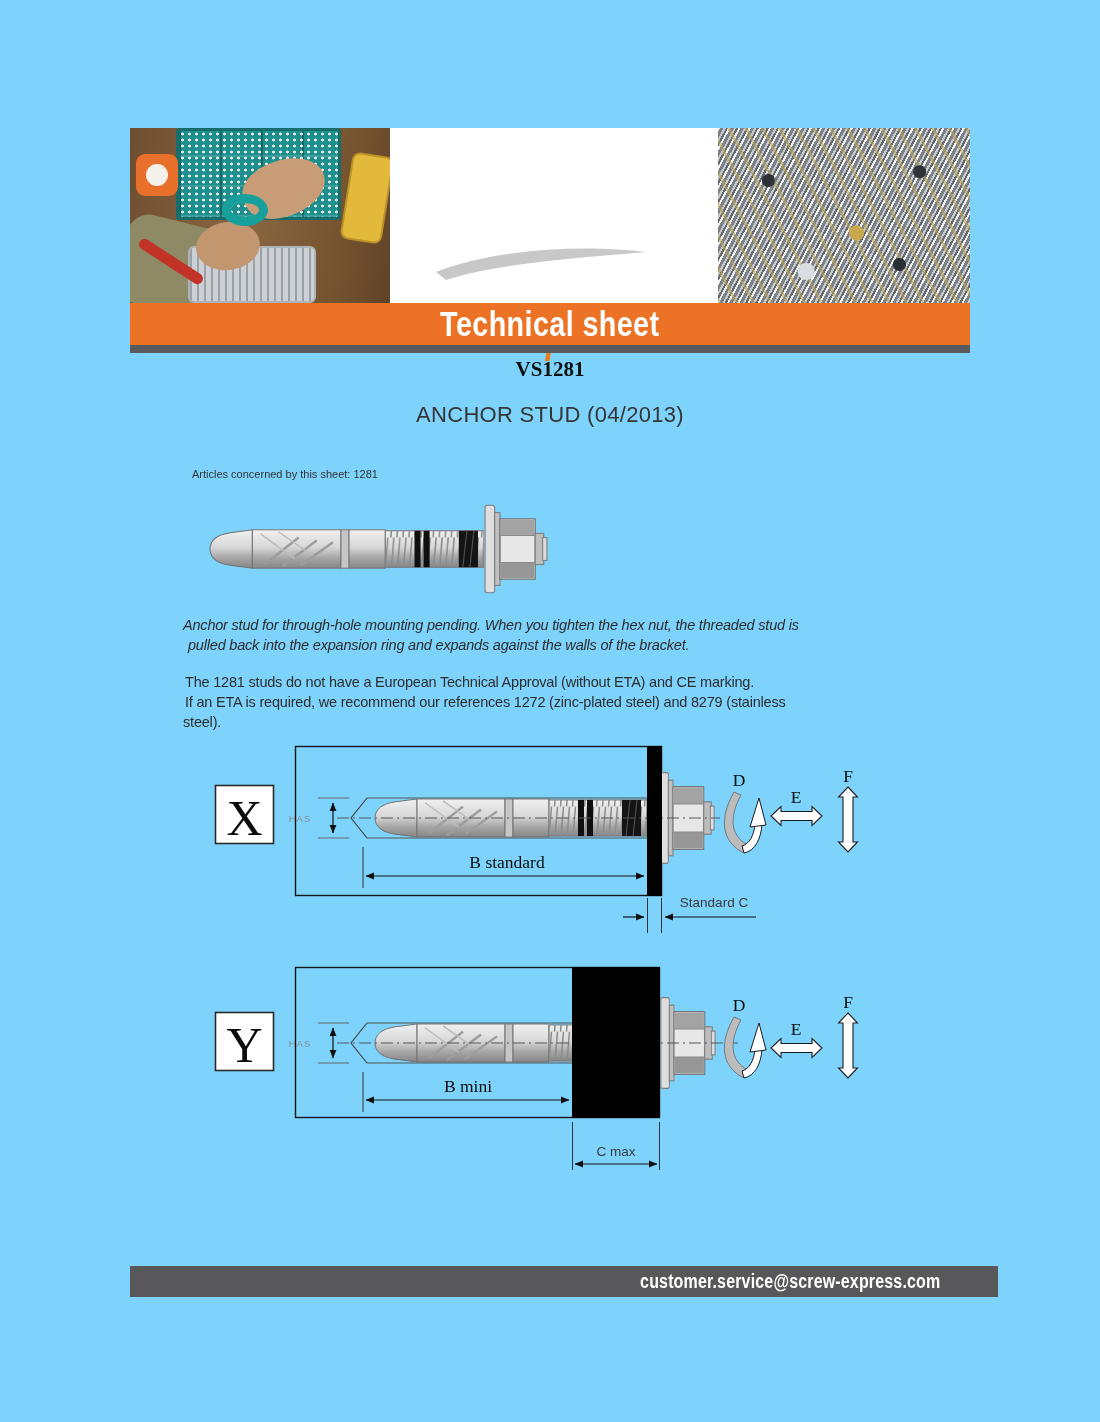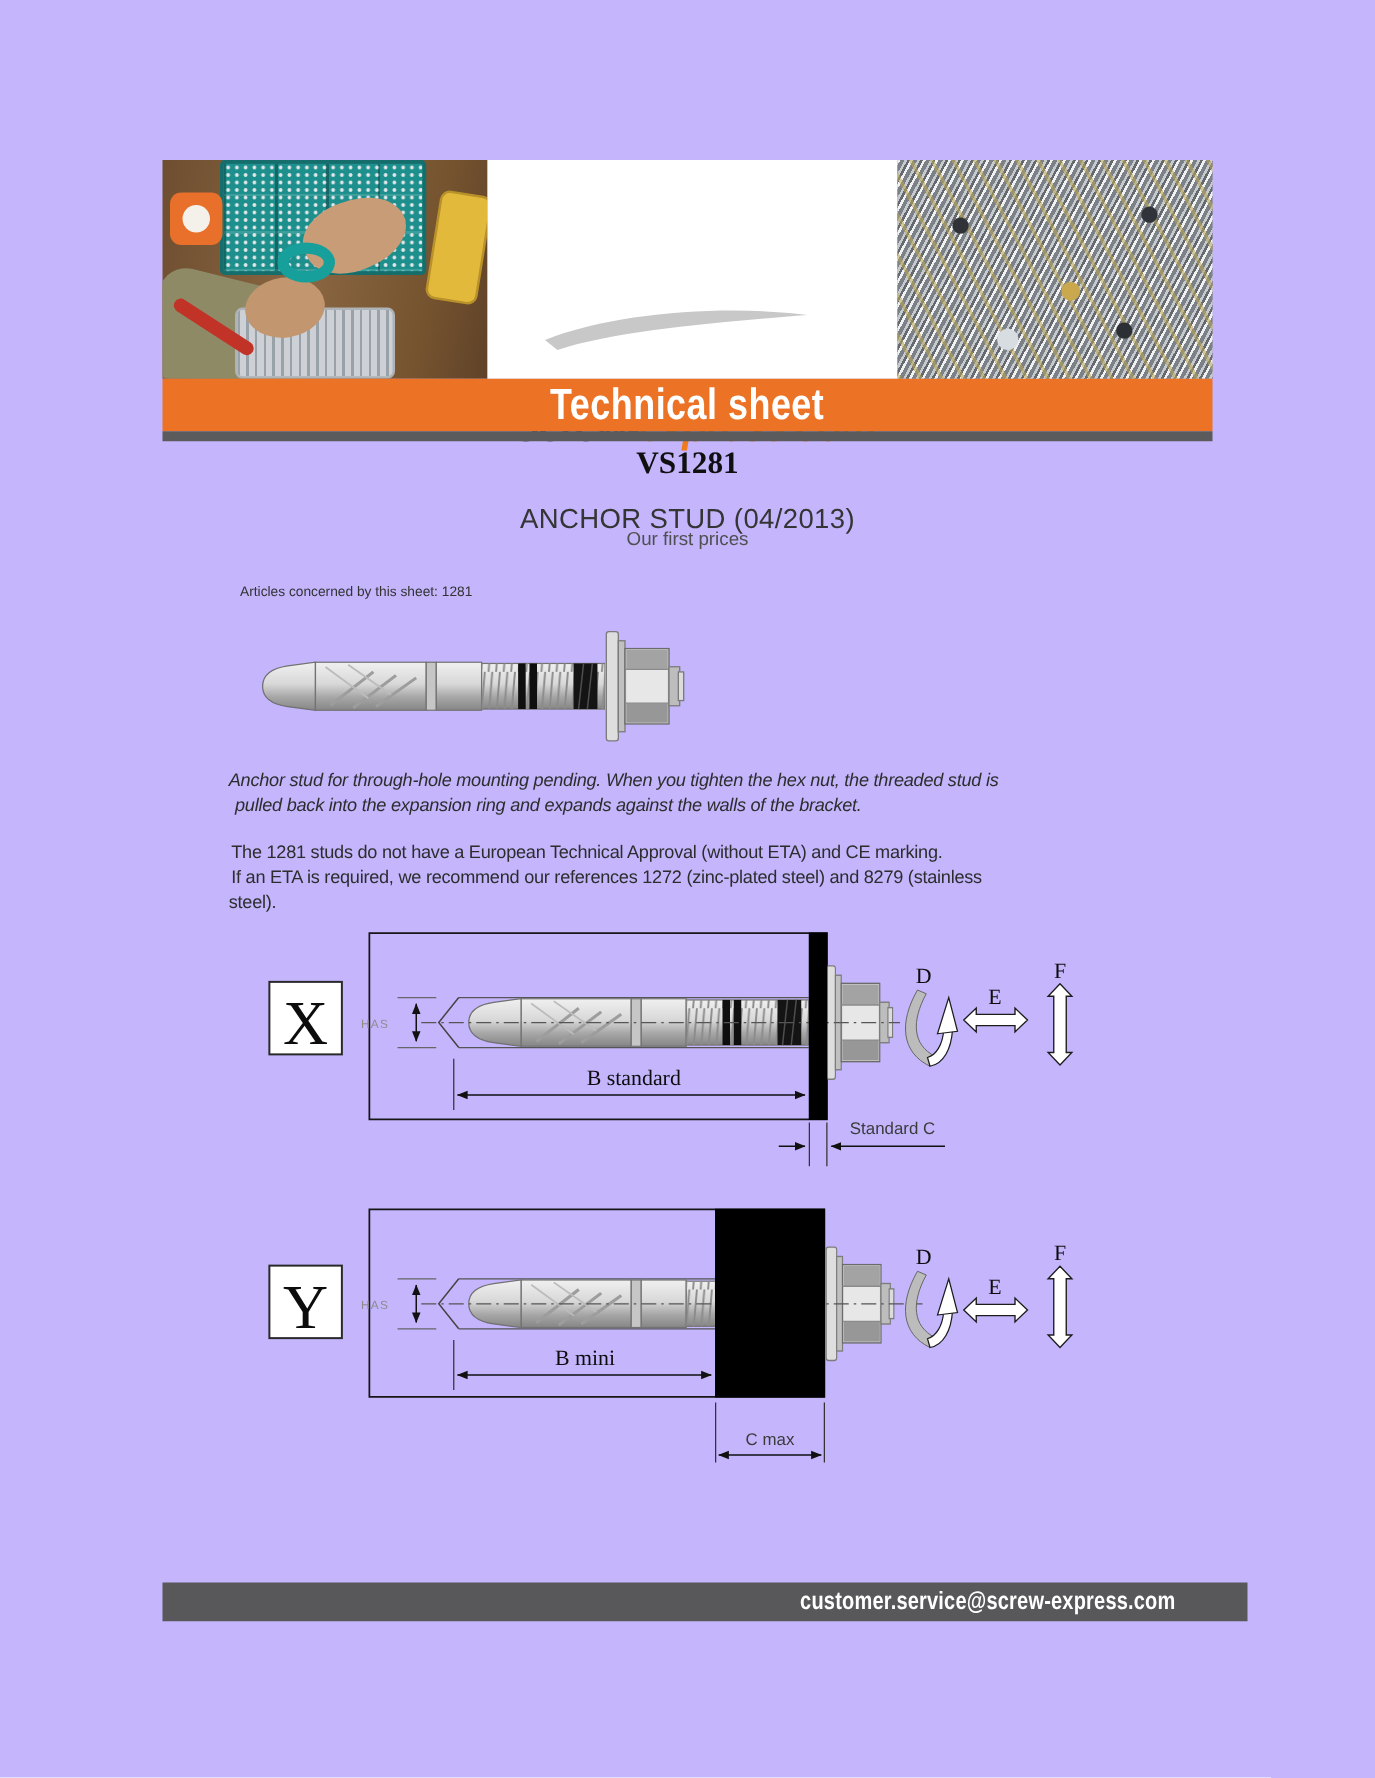--- a/index.html
+++ b/index.html
@@ -1,18 +1,18 @@
 <!DOCTYPE html>
 <html><head>
 <meta charset="utf-8">
 <style>
   * { margin:0; padding:0; box-sizing:border-box; }
   html,body { background:#fff; }
   #sheet {
-    position:relative; width:1100px; height:1422px; background:#c4b5fd;
+    position:relative; width:1100px; height:1422px; background:#7dd3fc;
     font-family:"Liberation Sans", sans-serif; overflow:hidden;
   }
   .abs { position:absolute; }
 
   
   .photo { overflow:hidden; }
   .photo-left {
     left:130px; top:128px; width:260px; height:175px;
     background:linear-gradient(100deg,#6e4e30,#8a6742 45%,#75532f 80%,#5f4228);
   }
@@ -65,21 +65,21 @@
   .orange-bar { left:130px; top:303px; width:840px; height:42px; background:#ec7326; text-align:center; }
   .orange-bar span { display:inline-block; line-height:42px; color:#fff; font-weight:bold; font-size:35px;
     letter-spacing:.5px; transform:scaleX(.82); transform-origin:50% 50%; }
   .gray-strip { left:130px; top:345px; width:840px; height:8px; background:#5b5b5e; }
   .footer-bar { left:130px; top:1266px; width:868px; height:31px; background:#58585a; text-align:right; }
   .footer-bar span { display:inline-block; margin-right:58px; line-height:31px; color:#fff; font-weight:bold;
     font-size:20px; letter-spacing:.2px; transform:scaleX(.8); transform-origin:100% 50%; }
 
   
   .doc-code { left:130px; top:357px; width:840px; text-align:center;
-    font-family:"Liberation Serif", serif; font-weight:bold; font-size:25px; color:#101010; }
+    font-family:"Liberation Serif", serif; font-weight:bold; font-size:21px; color:#101010; }
   .doc-title { left:130px; top:402px; width:840px; text-align:center; font-size:22px; color:#353535; letter-spacing:.3px; }
   .doc-subtitle { left:130px; top:423px; width:840px; text-align:center; font-size:15px; color:#4f4f4f; }
   .articles { left:192px; top:468px; font-size:11px; color:#333; }
 
   
   .para { font-size:14.5px; color:#2d2d2d; line-height:20px; letter-spacing:-.2px; white-space:nowrap; }
   .para1 { left:183px; top:615px;font-style:italic; }
   .para1 .l1 { margin-left:5px; }
   .para2 { left:185px; top:672px; }
   .para2 .l2 { margin-left:-2px; }
@@ -157,21 +157,20 @@
 
   <div class="abs photo photo-right"></div>
 
   <div class="abs orange-bar">
     <span>Technical sheet</span>
   </div>
   <div class="abs gray-strip"></div>
 
   <div class="abs doc-code">VS1281</div>
   <div class="abs doc-title">ANCHOR STUD (04/2013)</div>
-  <div class="abs doc-subtitle">Our first prices</div>
   <div class="abs articles">Articles concerned by this sheet: 1281</div>
 
   <svg class="abs" style="left:200px;top:497px" width="352" height="104" viewBox="0 0 352 104">
     <use href="#stud-body" x="2" y="4" width="282" height="96"></use>
     <use href="#nut-part" x="284" y="0" width="64" height="104"></use>
   </svg>
 
   <div class="abs para para1">
     <div>Anchor stud for through-hole mounting pending. When you tighten the hex nut, the threaded stud is</div>
     <div class="l1">pulled back into the expansion ring and expands against the walls of the bracket.</div>

